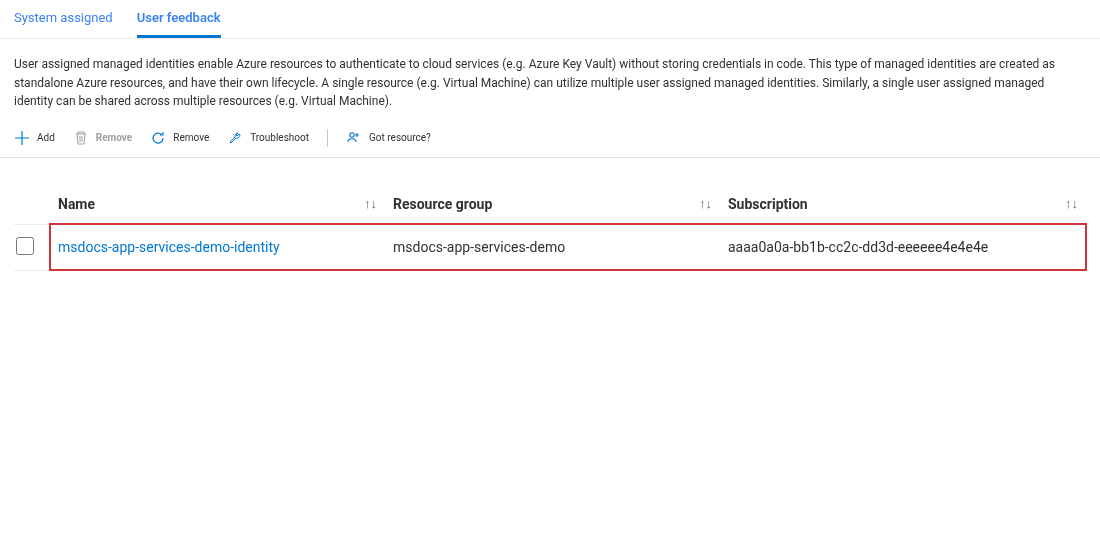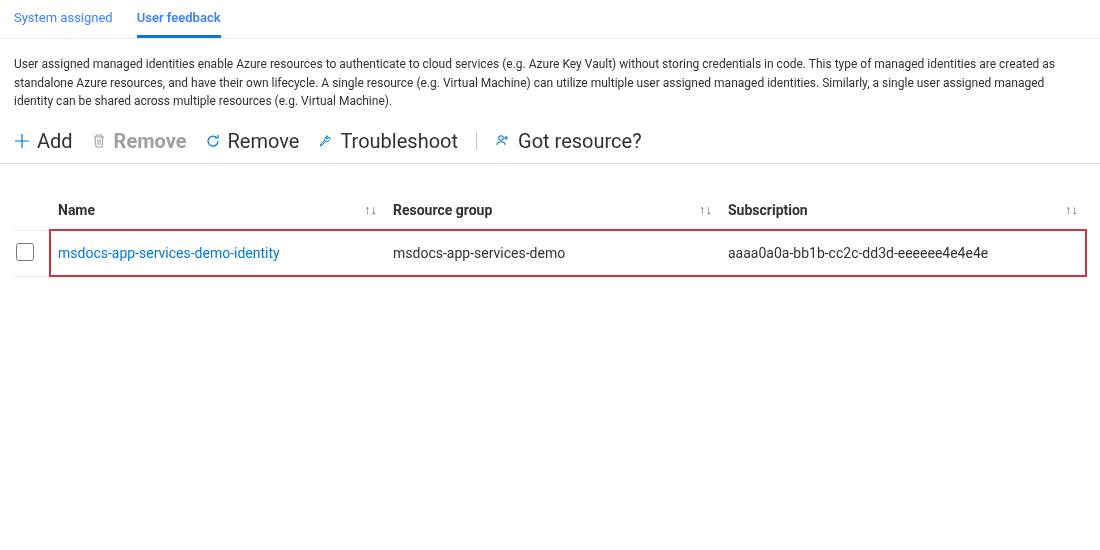--- a/index.html
+++ b/index.html
@@ -44,21 +44,21 @@
       display: flex;
       align-items: center;
       gap: 18px;
       padding: 10px 14px 10px 14px;
       border-bottom: 1px solid #e1dfdd;
     }
     .tool-btn {
       display: inline-flex;
       align-items: center;
       gap: 7px;
-      font-size: 20px;
+      font-size: 10px;
       color: #323130;
       cursor: pointer;
     }
     .tool-btn.disabled {
       color: #a19f9d;
       cursor: default;
       font-weight: bold;
     }
     .tool-btn .icon {
       width: 16px;

